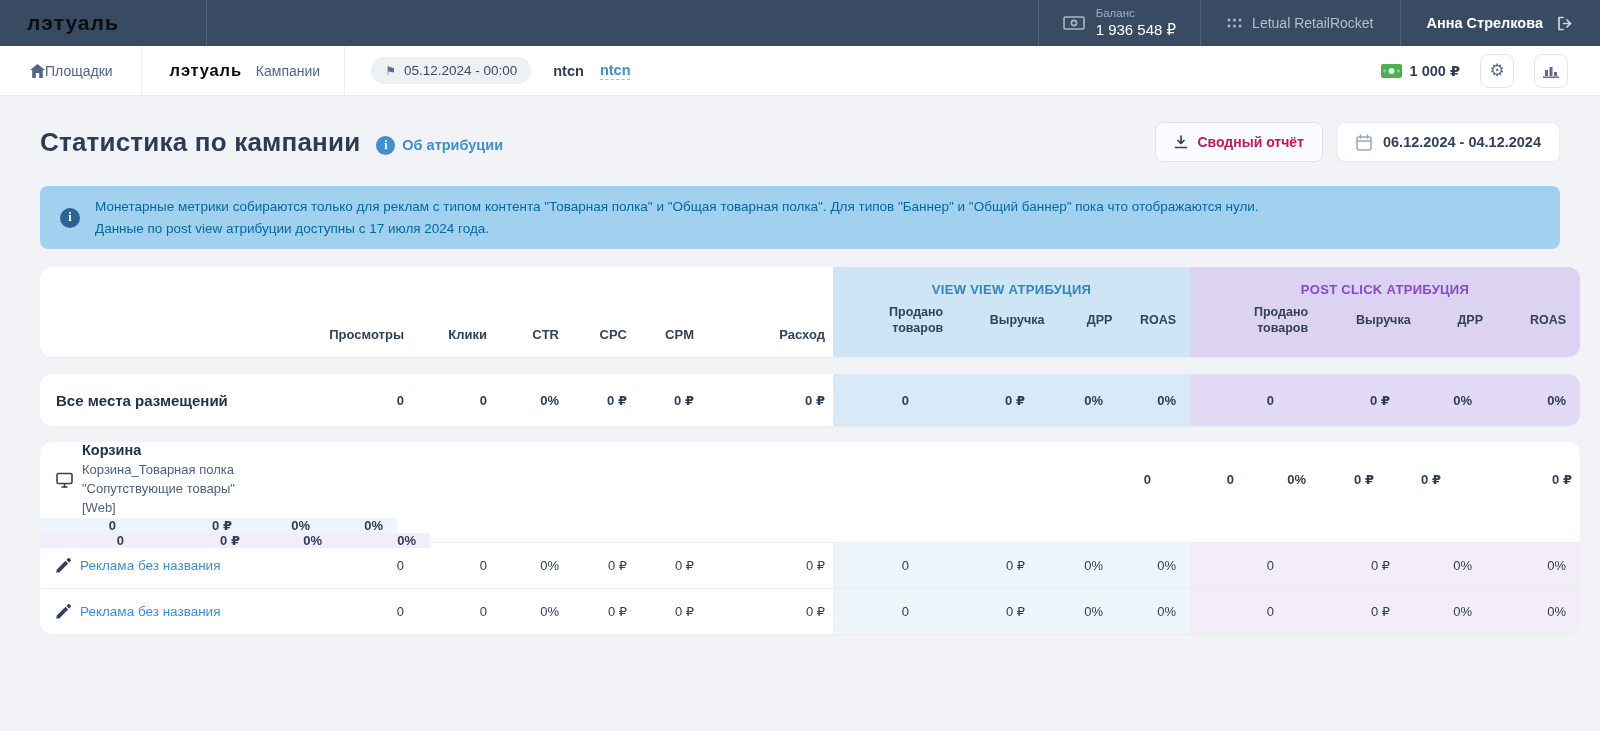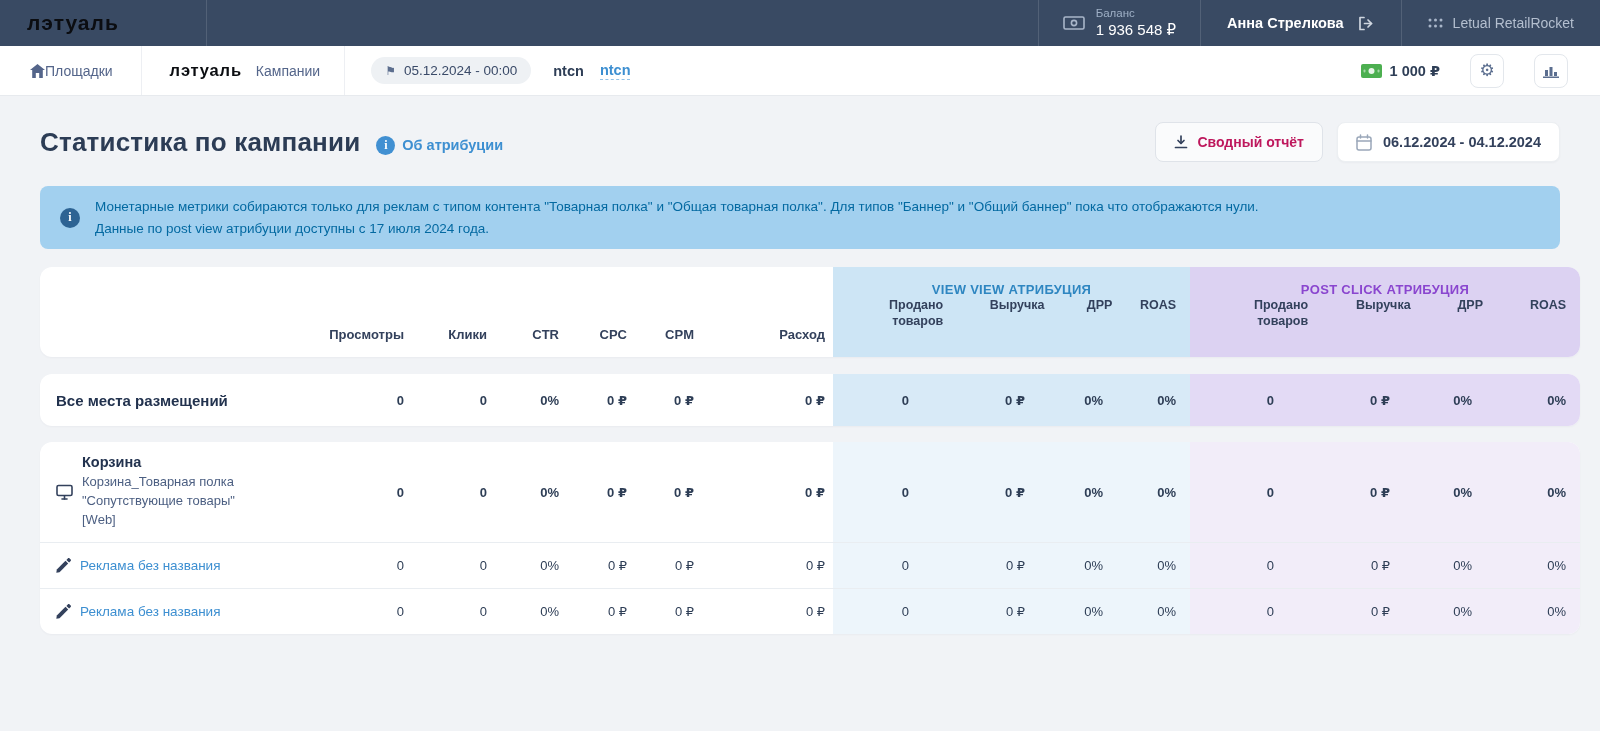--- a/index.html
+++ b/index.html
@@ -31,21 +31,21 @@
   .vdiv.d1 { margin-left:28px; margin-right:28px; }
   .vdiv.d2 { margin-left:24px; margin-right:24px; }
   .logo-small { font-weight:800; font-size:16.5px; color:#0b0d11; letter-spacing:.8px; }
   .campaigns-label { color:#54658a; font-size:14px; margin-left:14px; }
   .date-chip { margin-left:2px; background:#eef1f4; border-radius:16px; padding:6px 14px;
                display:flex; align-items:center; gap:8px; color:#3a4a68; font-size:13.5px; }
   .flag-glyph { font-size:12px; color:#5c6e8e; }
   .crumb-current { margin-left:22px; color:#2e3e56; font-size:14.5px; font-weight:600; }
   .crumb-link { margin-left:16px; color:#3d8fd1; font-size:14.5px; font-weight:600;
                 border-bottom:1px dashed rgba(61,143,209,.55); padding-bottom:1px; cursor:pointer; }
-  .subnav-right { margin-left:auto; display:flex; align-items:center; gap:30px; }
+  .subnav-right { margin-left:auto; display:flex; align-items:center; gap:20px; }
   .wallet { display:flex; align-items:center; gap:8px; font-weight:700; font-size:14.5px; color:#2e3e56; }
   .icon-btn { width:34px; height:34px; border:1px solid #e3e7ec; border-radius:8px; background:#fff;
               display:flex; align-items:center; justify-content:center; cursor:pointer; }
   .gear-glyph { font-size:17px; color:#5b6e8f; line-height:1; }
 
   
   .main { padding:26px 0 0 40px; }
   .title-row { width:1520px; display:flex; align-items:center; }
   .page-title { font-size:26px; font-weight:800; color:#2c3c55; letter-spacing:.2px; }
   .about-attr { display:flex; align-items:center; gap:7px; margin-left:16px; margin-top:6px; cursor:pointer; }
@@ -80,38 +80,38 @@
   .thead { display:flex; height:90px; border-radius:12px; overflow:hidden; background:#fff;
            box-shadow:0 1px 2px rgba(44,62,80,.04); }
   .thead .sec-left { align-items:flex-end; padding-bottom:15px; }
   .thead .cell { font-weight:700; font-size:13px; color:#33415c; }
   .attr-group { display:flex; flex-direction:column; }
   .attr-group.pv { background:#cde5f5; }
   .attr-group.pc { background:#dcd2f2; }
   .attr-title { text-align:center; padding-top:15px; font-weight:700; font-size:13px; letter-spacing:.3px; }
   .attr-group.pv .attr-title { color:#2e86c1; }
   .attr-group.pc .attr-title { color:#8a46cf; }
-  .hcells { display:flex; flex:1; align-items:flex-start; padding-bottom:14px;margin-left:44px; }
+  .hcells { display:flex; flex:1; align-items:center; padding-bottom:14px;margin-left:44px; }
   .hcells .cell { font-weight:700; font-size:12.5px; line-height:1.3; text-align:right; }
 
   .row { display:flex; }
   .label-flex { flex:1; display:flex; align-items:center; padding-left:16px; gap:9px; min-width:0; }
   .row-summary { margin-top:17px; height:52px; border-radius:12px; overflow:hidden; background:#fff;
                  box-shadow:0 1px 2px rgba(44,62,80,.04); }
   .row-summary .sec-pv { background:#d8eaf7; }
   .row-summary .sec-pc { background:#e3daf5; }
   .summary-label { font-weight:700; font-size:15px; color:#22324e; }
   .row-summary .cell, .row-placement .cell { font-weight:700; }
 
   .group { margin-top:16px; border-radius:12px; overflow:hidden; background:#fff;
            box-shadow:0 1px 2px rgba(44,62,80,.04); }
   .group .sec-pv { background:#edf5fb; }
   .group .sec-pc { background:#f2edf9; }
   .group .row + .row { border-top:1px solid #e9edf1; }
-  .row-placement { height:100px; }
+  .row-placement { height:100px;flex-direction:column; }
   .row-ad { height:46px; }
   .placement-text { min-width:0; }
   .placement-title { font-weight:700; font-size:14.5px; color:#22324e; margin-bottom:3px; }
   .placement-sub { font-size:13px; color:#4c5f82; line-height:1.45; max-width:168px; }
   .ad-link { color:#3d8fd1; font-size:13.5px; cursor:pointer; }
 </style>
 </head>
 <body>
 
 <header class="topbar">
@@ -123,46 +123,46 @@
   <div class="top-sect balance">
     <span>
       <svg width="22" height="16" viewBox="0 0 22 16" fill="none" stroke="#a9b6c9" stroke-width="1.6">
         <rect x="1" y="2" width="20" height="12" rx="1.5"></rect>
         <circle cx="11" cy="8" r="2.6"></circle>
       </svg>
     </span>
     <span>
       <div class="balance-label">Баланс</div>
       <div class="balance-value">1 936 548 ₽</div>
-    </span>
-  </div>
-
-  <div class="top-sect user">
-    <span>Анна Стрелкова</span>
-    <span>
-      <svg width="17" height="15" viewBox="0 0 17 15" fill="none" stroke="#cfd6e0" stroke-width="1.7" stroke-linecap="round" stroke-linejoin="round">
-        <path d="M6 1.5 H2 V13.5 H6"></path>
-        <path d="M10 4 L13.5 7.5 L10 11"></path>
-        <path d="M13.5 7.5 H6.5"></path>
-      </svg>
     </span>
   </div>
 
   <div class="top-sect org">
     <span>
       <svg width="15" height="11" viewBox="0 0 15 11" fill="#a9b6c9">
         <circle cx="2" cy="2" r="1.5"></circle>
           <circle cx="7.5" cy="2" r="1.5"></circle>
           <circle cx="13" cy="2" r="1.5"></circle>
         <circle cx="2" cy="8" r="1.5"></circle>
           <circle cx="7.5" cy="8" r="1.5"></circle>
           <circle cx="13" cy="8" r="1.5"></circle>
       </svg>
     </span>
     <span>Letual RetailRocket</span>
+  </div>
+
+  <div class="top-sect user">
+    <span>Анна Стрелкова</span>
+    <span>
+      <svg width="17" height="15" viewBox="0 0 17 15" fill="none" stroke="#cfd6e0" stroke-width="1.7" stroke-linecap="round" stroke-linejoin="round">
+        <path d="M6 1.5 H2 V13.5 H6"></path>
+        <path d="M10 4 L13.5 7.5 L10 11"></path>
+        <path d="M13.5 7.5 H6.5"></path>
+      </svg>
+    </span>
   </div>
 </header>
 
 <nav class="subnav">
   <div class="nav-item">
     <span>
       <svg width="15" height="14" viewBox="0 0 15 14" fill="#54658a">
         <path d="M7.5 0 L15 6 H12.8 V14 H9.2 V9 H5.8 V14 H2.2 V6 H0 Z"></path>
       </svg>
     </span>

